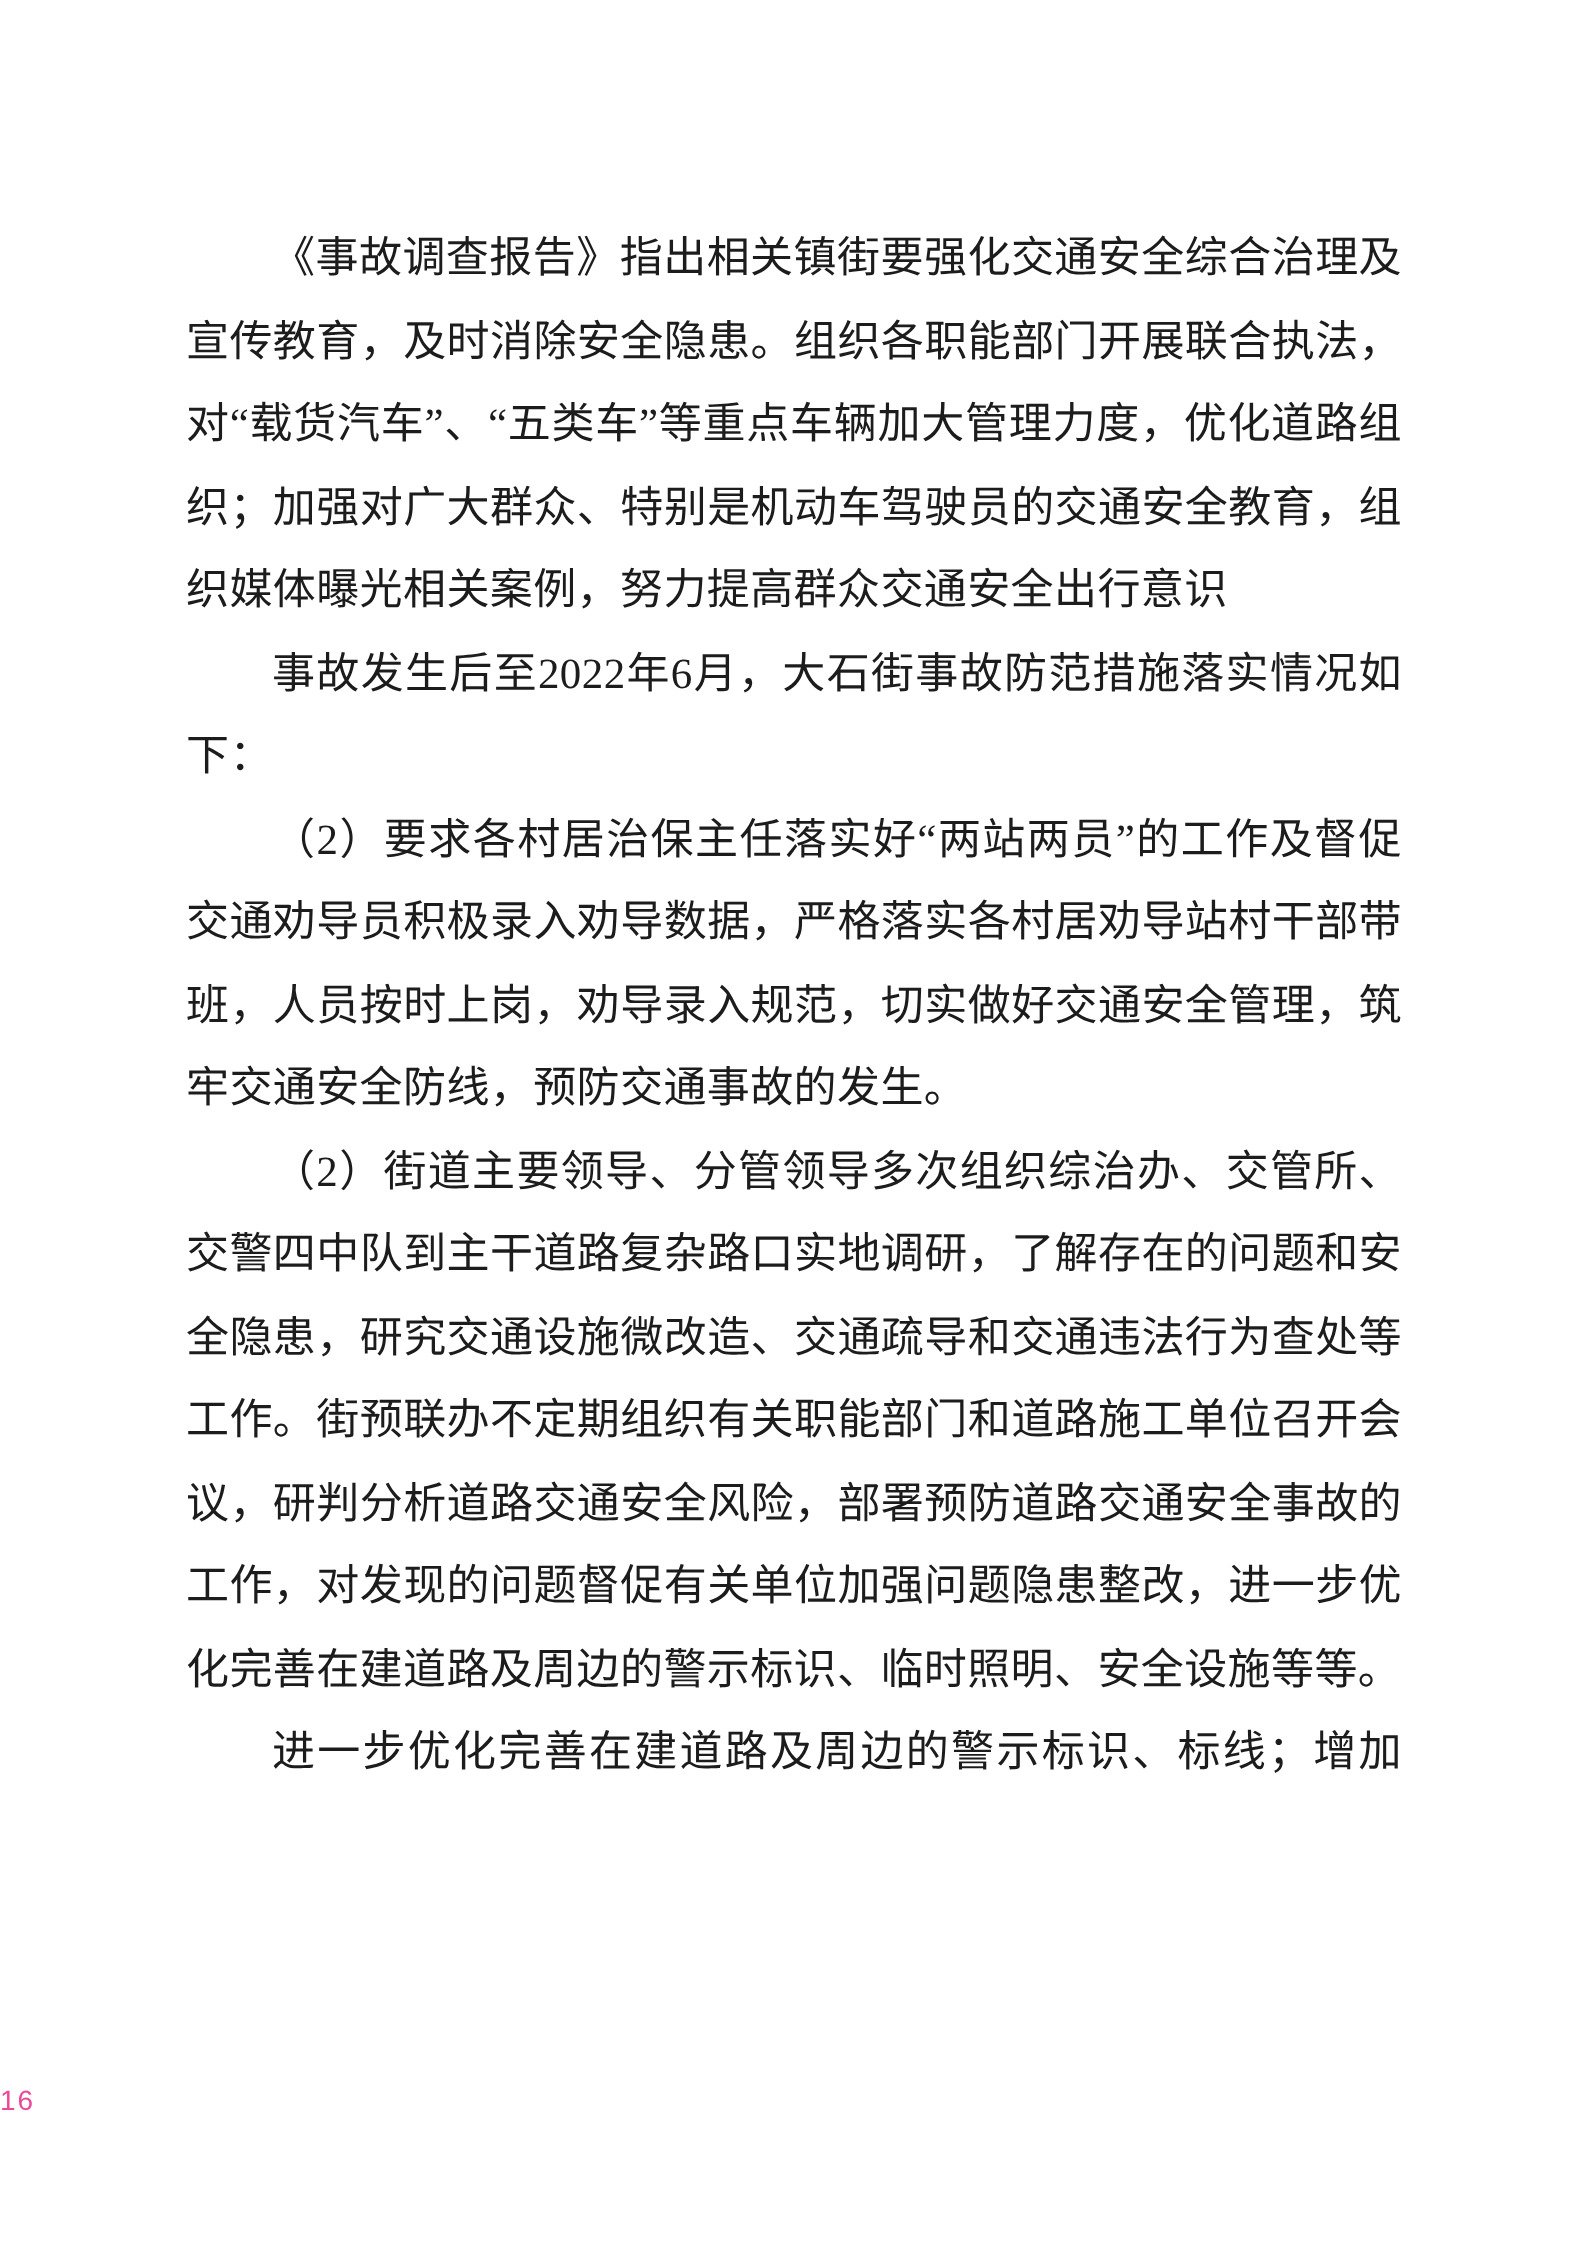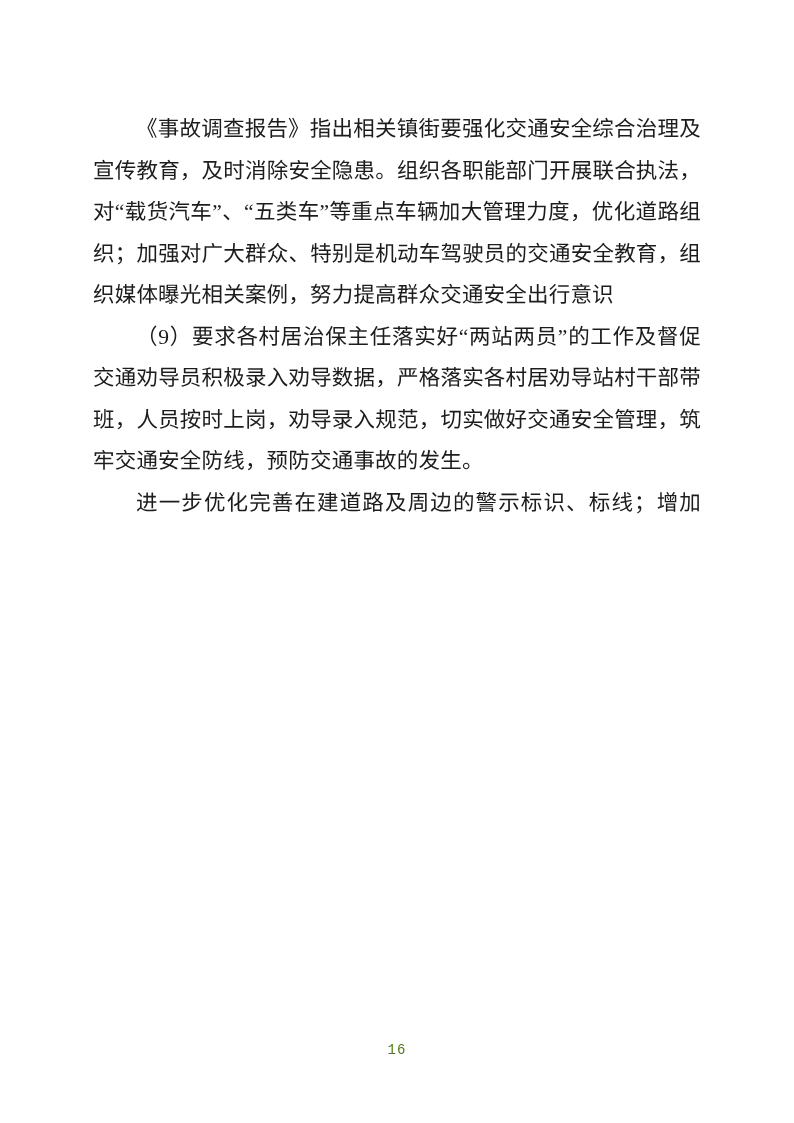--- a/index.html
+++ b/index.html
@@ -36,31 +36,32 @@
   }
   
   .body-text p.continued {
     text-align-last: justify;
   }
   .page-number {
     position: absolute;
     top: 1041px;
     left: 0;
     width: 100%;
-    text-align: center;
     font-size: 14px;
     line-height: 18px;
     letter-spacing: 1px;
-    color: #4d7c0f;
-    font-family: Liberation Mono, monospace;
+    color: #ec4899;
+    font-family: Liberation Sans, sans-serif;
   }
 </style>
 </head>
 <body>
 
 <div class="sheet">
   <div class="body-text">
     <p>《事故调查报告》指出相关镇街要强化交通安全综合治理及宣传教育，及时消除安全隐患。组织各职能部门开展联合执法，对“载货汽车”、“五类车”等重点车辆加大管理力度，优化道路组织；加强对广大群众、特别是机动车驾驶员的交通安全教育，组织媒体曝光相关案例，努力提高群众交通安全出行意识</p>
-    <p>（9）要求各村居治保主任落实好“两站两员”的工作及督促交通劝导员积极录入劝导数据，严格落实各村居劝导站村干部带班，人员按时上岗，劝导录入规范，切实做好交通安全管理，筑牢交通安全防线，预防交通事故的发生。</p>
+    <p>事故发生后至2022年6月，大石街事故防范措施落实情况如下：</p>
+    <p>（2）要求各村居治保主任落实好“两站两员”的工作及督促交通劝导员积极录入劝导数据，严格落实各村居劝导站村干部带班，人员按时上岗，劝导录入规范，切实做好交通安全管理，筑牢交通安全防线，预防交通事故的发生。</p>
+    <p>（2）街道主要领导、分管领导多次组织综治办、交管所、交警四中队到主干道路复杂路口实地调研，了解存在的问题和安全隐患，研究交通设施微改造、交通疏导和交通违法行为查处等工作。街预联办不定期组织有关职能部门和道路施工单位召开会议，研判分析道路交通安全风险，部署预防道路交通安全事故的工作，对发现的问题督促有关单位加强问题隐患整改，进一步优化完善在建道路及周边的警示标识、临时照明、安全设施等等。</p>
     <p class="continued">进一步优化完善在建道路及周边的警示标识、标线；增加</p>
   </div>
   <div class="page-number">16</div>
 </div>
 
 </body></html>

